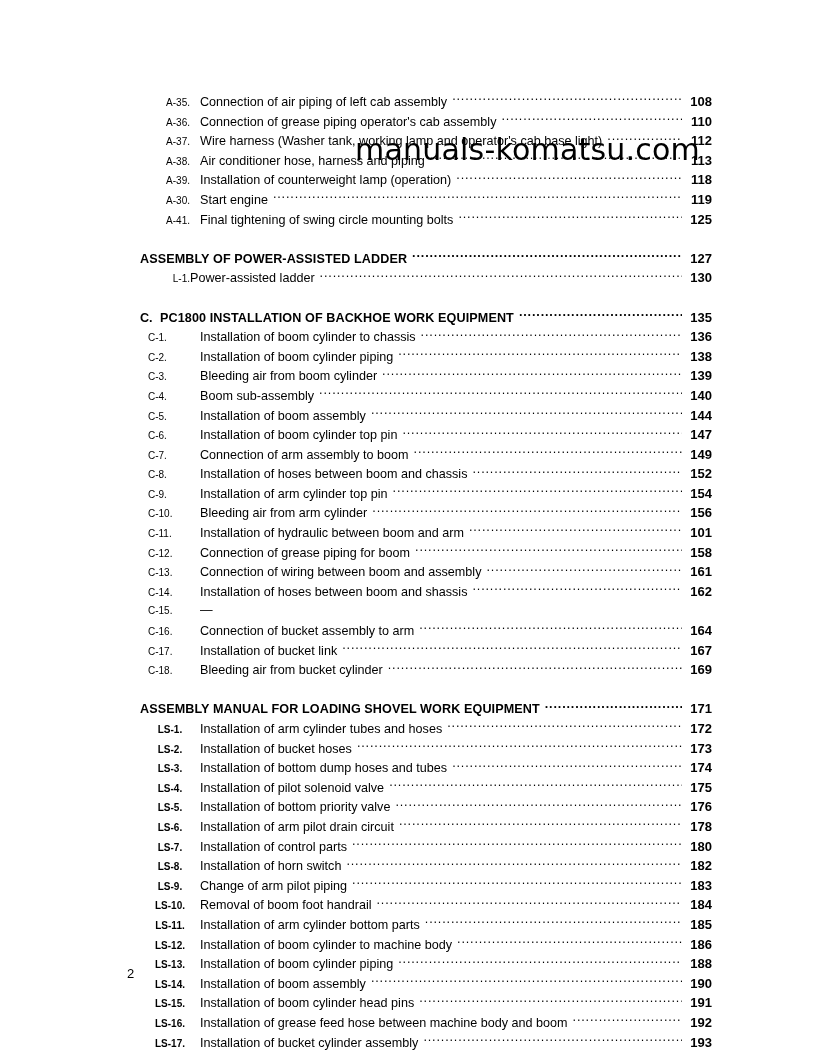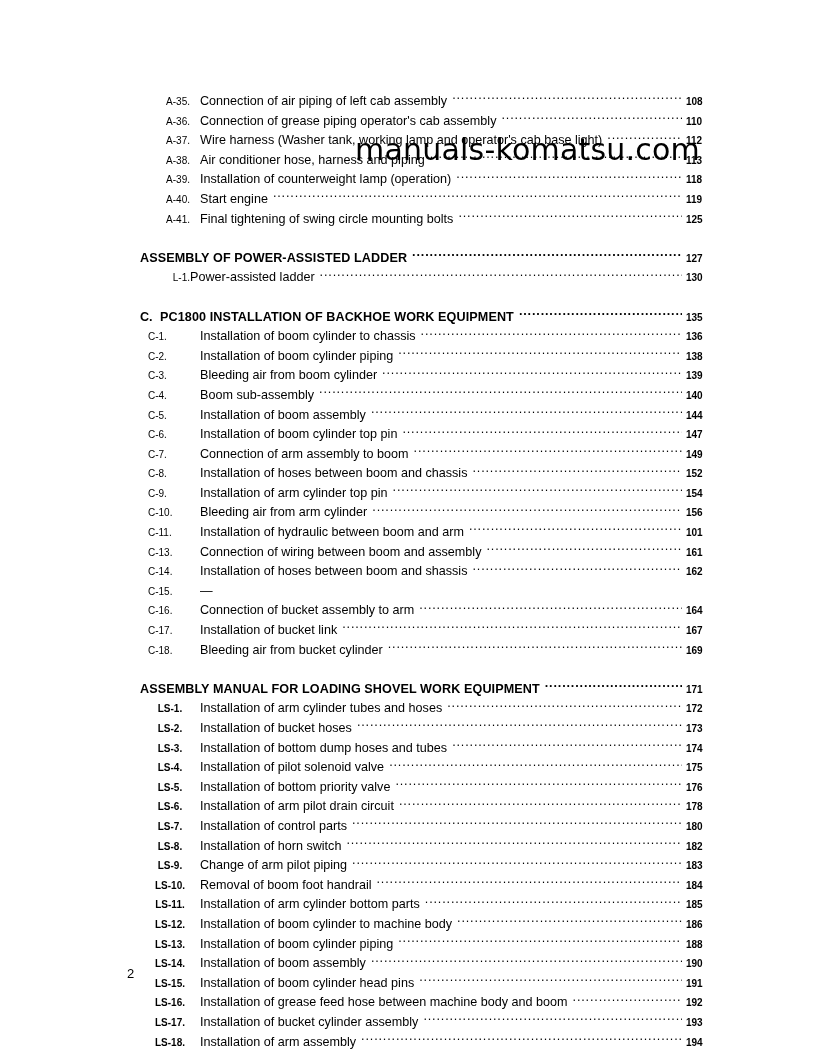--- a/index.html
+++ b/index.html
@@ -56,21 +56,22 @@
     left: 0;
     bottom: -1px;
     font-size: 12.6px;
     letter-spacing: 0.85px;
     color: #000;
     white-space: nowrap;
   }
   .row .page-no {
     flex: 0 0 auto;
     font-weight: bold;
-    font-size: 10px;
+    font-size: 13px;
+    text-align: right;
     min-width: 26px;
     padding-left: 4px;
   }
 
   
   .row.entry-a .label {
     width: 62px;
     text-align: right;
     padding-right: 10px;
   }
@@ -170,21 +171,21 @@
           <span class="leader"></span>
           <span class="page-no">113</span>
         </div>
         <div class="row entry-a">
           <span class="label">A-39.</span>
           <span class="title">Installation of counterweight lamp (operation)</span>
           <span class="leader"></span>
           <span class="page-no">118</span>
         </div>
         <div class="row entry-a">
-          <span class="label">A-40.</span>
+          <span class="label">A-30.</span>
           <span class="title">Start engine</span>
           <span class="leader"></span>
           <span class="page-no">119</span>
         </div>
         <div class="row entry-a">
           <span class="label">A-41.</span>
           <span class="title">Final tightening of swing circle mounting bolts</span>
           <span class="leader"></span>
           <span class="page-no">125</span>
         </div>
@@ -267,20 +268,26 @@
           <span class="leader"></span>
           <span class="page-no">156</span>
         </div>
         <div class="row entry-c">
           <span class="label">C-11.</span>
           <span class="title">Installation of hydraulic between boom and arm</span>
           <span class="leader"></span>
           <span class="page-no">101</span>
         </div>
         <div class="row entry-c">
+          <span class="label">C-12.</span>
+          <span class="title">Connection of grease piping for boom</span>
+          <span class="leader"></span>
+          <span class="page-no">158</span>
+        </div>
+        <div class="row entry-c">
           <span class="label">C-13.</span>
           <span class="title">Connection of wiring between boom and assembly</span>
           <span class="leader"></span>
           <span class="page-no">161</span>
         </div>
         <div class="row entry-c">
           <span class="label">C-14.</span>
           <span class="title">Installation of hoses between boom and shassis</span>
           <span class="leader"></span>
           <span class="page-no">162</span>

